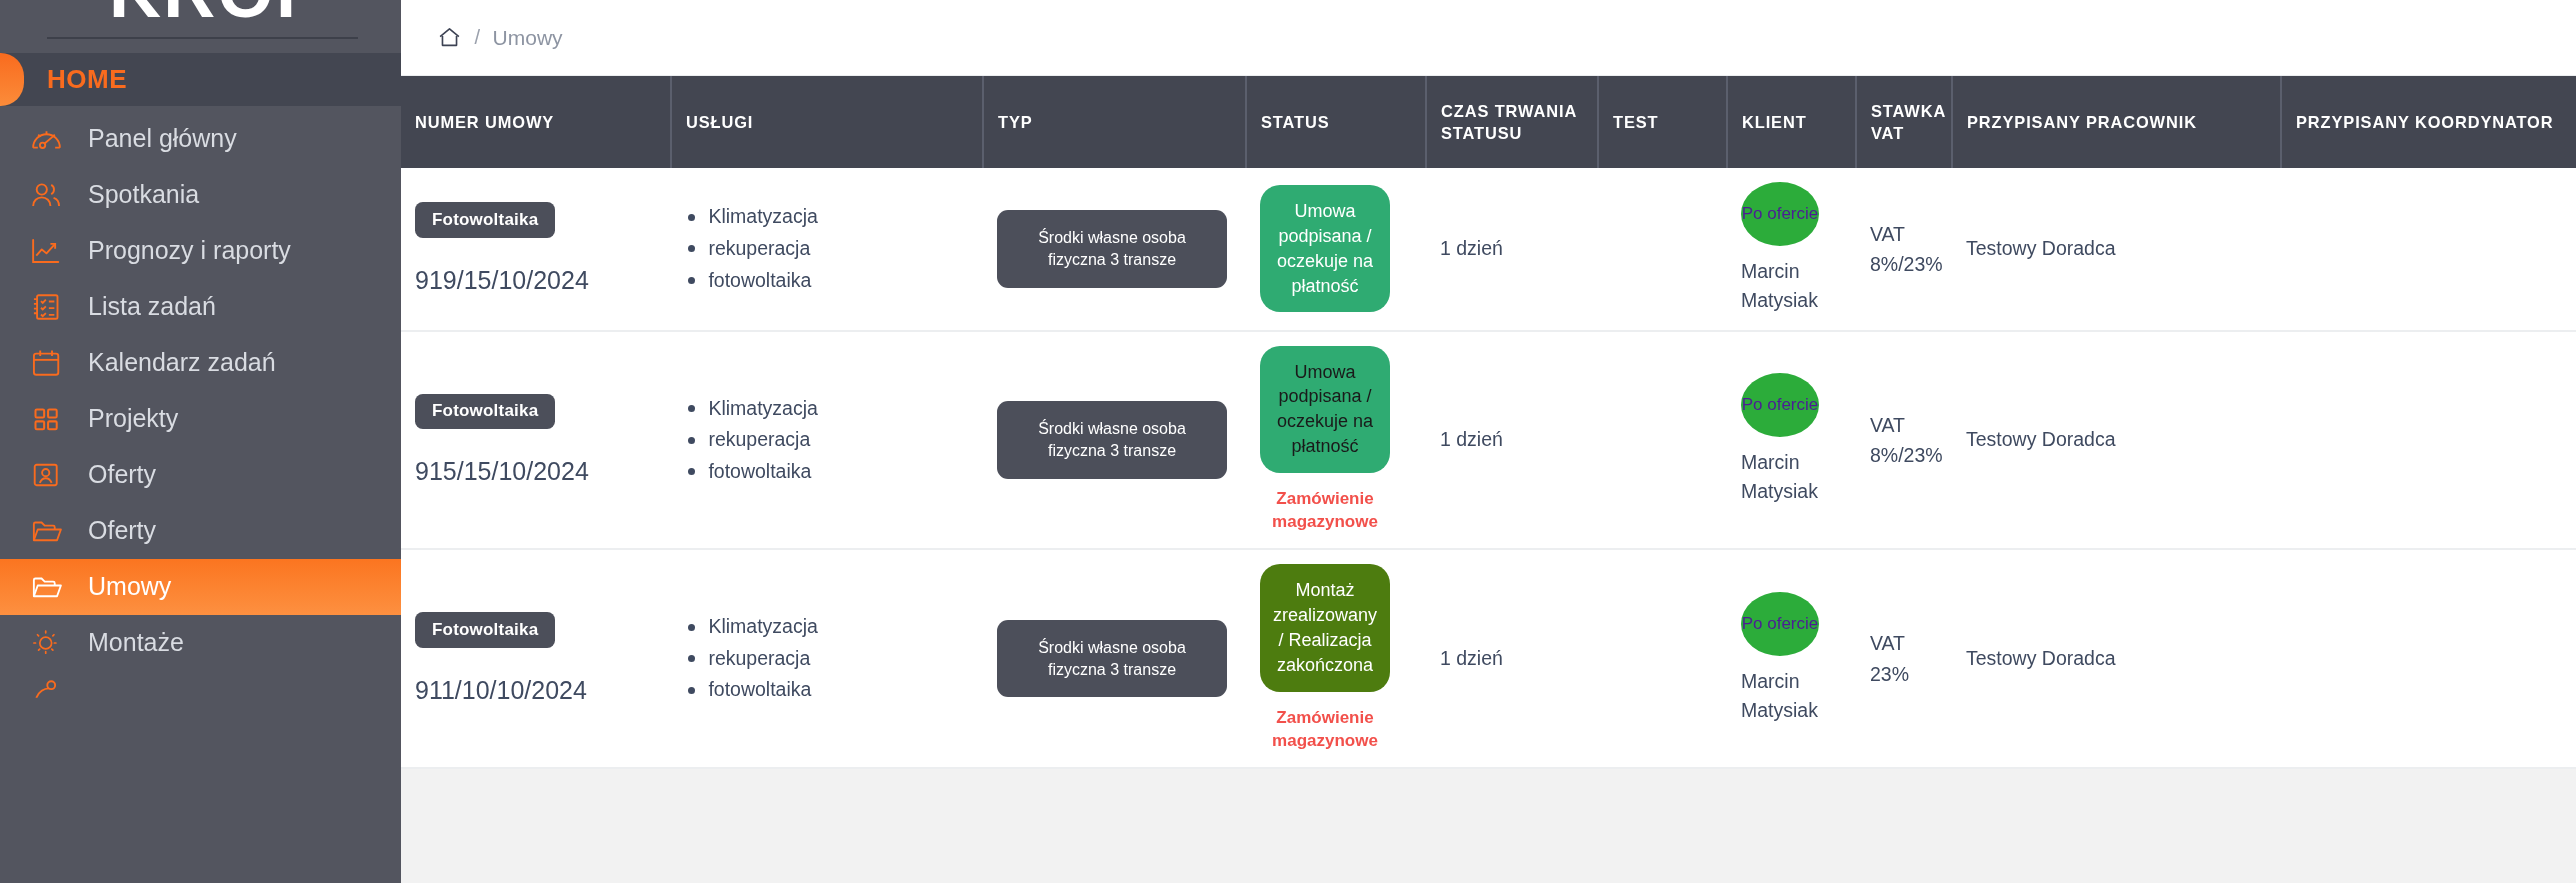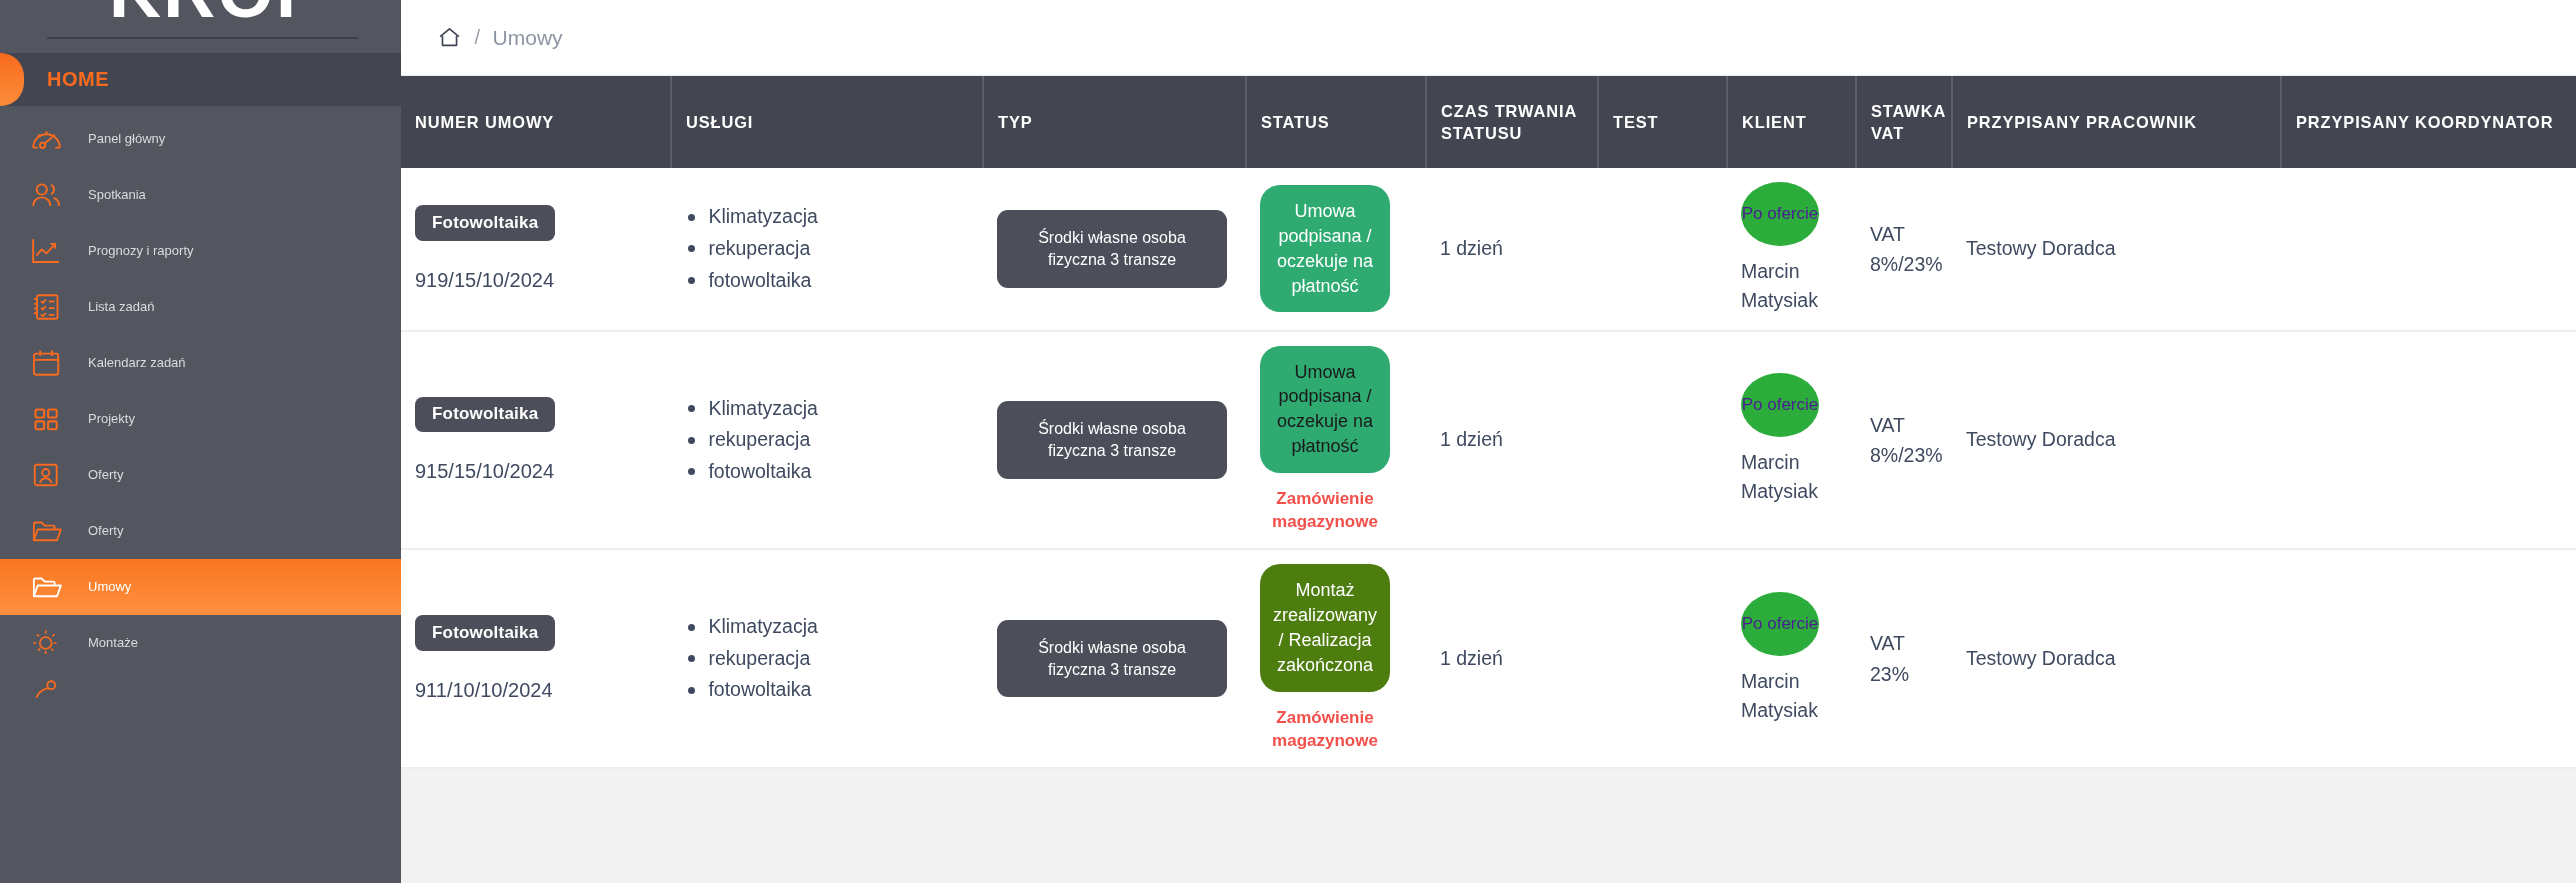--- a/index.html
+++ b/index.html
@@ -57,21 +57,21 @@
   }
   .home-tab{
     position:absolute;
     left:-23.4px; top:0;
     width:47px; height:53px;
     background:linear-gradient(180deg,#f96b1e 0%, #fb8c3a 100%);
     border-radius:0 23.4px 23.4px 0;
   }
   .home-label{
     color:#f96b1e;
-    font-size:20px;
+    font-size:26px;
     font-weight:700;
     letter-spacing:0.5px;
     margin-left:47px;
   }
   .nav{
     padding-top:4.7px;
   }
   .nav-item{
     height:56px;
     display:flex;
@@ -80,21 +80,21 @@
     cursor:pointer;
   }
   .nav-item .nav-ico{
     width:41px; height:34px;
     display:flex; align-items:center; justify-content:flex-start;
     flex:0 0 41px;
   }
   .nav-item .nav-ico svg{ display:block; }
   .nav-label{
     color:#d9dce2;
-    font-size:13px;
+    font-size:25px;
     margin-left:17px;
     white-space:nowrap;
   }
   .nav-item.active{
     background:linear-gradient(180deg,#fb7520 0%, #fd9040 100%);
   }
   .nav-item.active .nav-label{ color:#ffffff; }
   .nav-item.partial{ height:31px; overflow:hidden; }
 
   
@@ -171,21 +171,21 @@
     background:#4c4f5a;
     color:#ffffff;
     font-size:17px;
     font-weight:700;
     border-radius:7.8px;
     padding:7.8px 17px;
     letter-spacing:0.2px;
   }
   .num{
     margin-top:28px;
-    font-size:20px;
+    font-size:25px;
     color:#3f4a60;
     white-space:nowrap;
   }
   ul.svc{
     list-style:none;
     margin:0; padding:0;
   }
   ul.svc li{
     position:relative;
     padding-left:23.4px;

